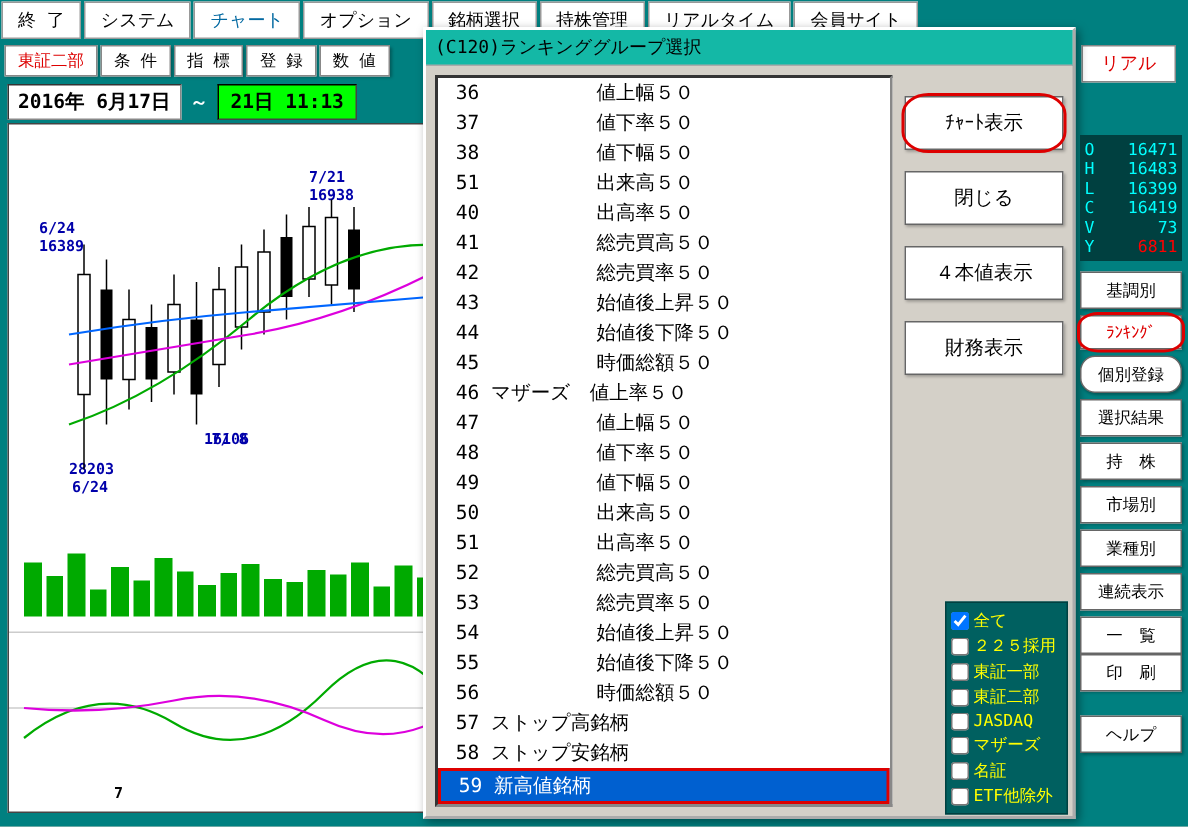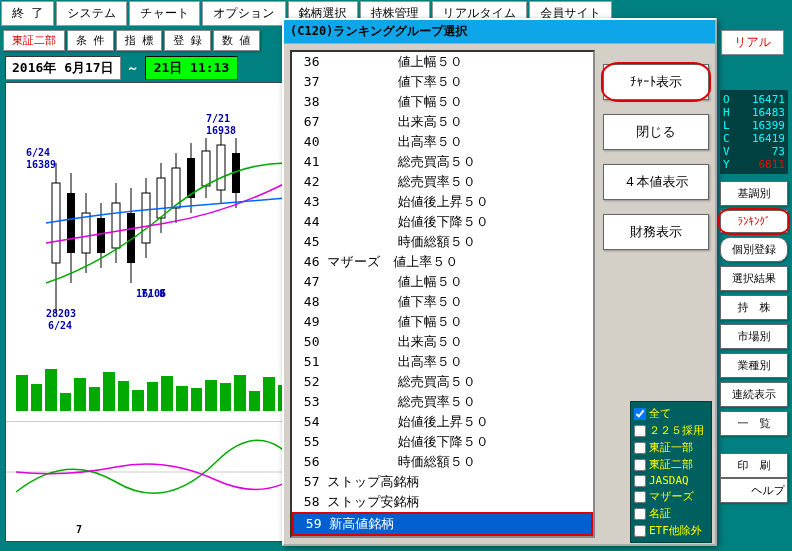--- a/index.html
+++ b/index.html
@@ -1,36 +1,36 @@
 <!DOCTYPE html>
 <html><head>
 <meta charset="utf-8">
 <style>
 * { margin: 0; padding: 0; box-sizing: border-box; font-family: "MS Gothic", monospace; }
 body { background: #008080; width: 792px; height: 551px; overflow: hidden; position: relative; font-size: 12px; }
 
 .top-tabs { display: flex; background: #008080; padding: 1px 0; }
 .top-tab { background: #fff; border: 1px solid #999; padding: 3px 10px; margin: 0 1px; cursor: pointer; font-size: 12px; }
-.top-tab.active { color: #000000; }
+.top-tab.active { color: #0369a1; }
 
 .toolbar { display: flex; padding: 3px; gap: 2px; }
 .tool-btn { background: #fff; border: 1px solid #888; padding: 2px 8px; font-size: 11px; cursor: pointer; box-shadow: 1px 1px 2px rgba(0,0,0,0.3); }
 .tool-btn.first { color: #d00; }
 .realtime-btn { position: absolute; right: 8px; top: 30px; background: #fff; border: 1px solid #888; padding: 3px 12px; color: #d00; font-size: 12px; }
 
 .date-bar { display: flex; align-items: center; padding: 2px 5px; gap: 6px; }
 .date-display { background: #fff; border: 1px inset #888; padding: 2px 6px; font-size: 13px; font-weight: bold; }
 .time-display { background: #0f0; color: #000; padding: 2px 8px; font-size: 13px; font-weight: bold; border: 1px inset #444; }
 .date-tilde { color: #fff; font-weight: bold; }
 
 .chart-area { position: absolute; left: 5px; top: 82px; width: 310px; height: 460px; background: #fff; border: 1px solid #444; }
 .chart-canvas { width: 100%; height: 100%; position: relative; overflow: hidden; }
 
 .dialog { position: absolute; left: 282px; top: 18px; width: 435px; height: 528px; background: #d4d0c8; border: 2px outset #fff; box-shadow: 2px 2px 6px rgba(0,0,0,0.4); }
-.dialog-title { padding: 3px 6px; font-size: 12px; background: #0ea5e9; border-bottom: 1px solid #aaa; font-weight: bold; }
+.dialog-title { padding: 3px 6px; font-size: 12px; background: #14b8a6; border-bottom: 1px solid #aaa; }
 .dialog-body { display: flex; padding: 6px; gap: 8px; height: calc(100% - 24px); }
 .listbox { width: 316px; background: #fff; border: 2px inset #888; overflow-y: scroll; font-size: 13px; }
 .list-item { padding: 1px 4px; white-space: pre; cursor: pointer; }
 .list-item.selected { background: #0060d0; color: #fff; border: 2px solid #d00; }
 .dialog-buttons { display: flex; flex-direction: column; gap: 14px; width: 110px; padding-top: 14px; }
 .dlg-btn { background: #fff; border: 1px solid #666; padding: 8px 4px; font-size: 13px; cursor: pointer; box-shadow: 1px 1px 2px rgba(0,0,0,0.3); position: relative; }
 .dlg-btn.circled::after { content: ''; position: absolute; left: -3px; top: -3px; right: -3px; bottom: -3px; border: 2px solid #d00; border-radius: 18px / 14px; pointer-events: none; }
 
 .checkbox-group { position: absolute; left: 630px; bottom: 8px; width: 82px; background: #006060; border: 1px solid #004040; padding: 3px; }
 .chk-row { display: flex; align-items: center; gap: 3px; color: #ff0; font-size: 11px; padding: 1px 0; }
@@ -151,21 +151,21 @@
   </div>
 </div>
 
 <div class="dialog">
   <div class="dialog-title">(C120)ランキンググループ選択</div>
   <div class="dialog-body">
     <div class="listbox" id="listbox">
         <div class="list-item"> 36          値上幅５０</div>
         <div class="list-item"> 37          値下率５０</div>
         <div class="list-item"> 38          値下幅５０</div>
-        <div class="list-item"> 67          出来高５０</div>
+        <div class="list-item"> 51          出来高５０</div>
         <div class="list-item"> 40          出高率５０</div>
         <div class="list-item"> 41          総売買高５０</div>
         <div class="list-item"> 42          総売買率５０</div>
         <div class="list-item"> 43          始値後上昇５０</div>
         <div class="list-item"> 44          始値後下降５０</div>
         <div class="list-item"> 45          時価総額５０</div>
         <div class="list-item"> 46 マザーズ　値上率５０</div>
         <div class="list-item"> 47          値上幅５０</div>
         <div class="list-item"> 48          値下率５０</div>
         <div class="list-item"> 49          値下幅５０</div>
@@ -255,16 +255,16 @@
   <div id="sidebtns">
       <div class="side-btn" style="margin-top: 4px;">基調別</div>
       <div class="side-btn circled rank" style="margin-top: 4px; text-align: center;">ﾗﾝｷﾝｸﾞ</div>
       <div class="side-btn" style="margin-top: 4px; border-radius: 10px;">個別登録</div>
       <div class="side-btn" style="margin-top: 4px;">選択結果</div>
       <div class="side-btn" style="margin-top: 4px;">持　株</div>
       <div class="side-btn" style="margin-top: 4px;">市場別</div>
       <div class="side-btn" style="margin-top: 4px;">業種別</div>
       <div class="side-btn" style="margin-top: 4px;">連続表示</div>
       <div class="side-btn" style="margin-top: 4px;">一　覧</div>
-      <div class="side-btn" style="margin-top: 17px; text-align: center;">印　刷</div>
-      <div class="side-btn" style="margin-top: 0; text-align: right;">ヘルプ</div>
+      <div class="side-btn" style="margin-top: 0; text-align: center;">印　刷</div>
+      <div class="side-btn" style="margin-top: 16px;">ヘルプ</div>
     </div>
 </div>
 
 </body></html>

